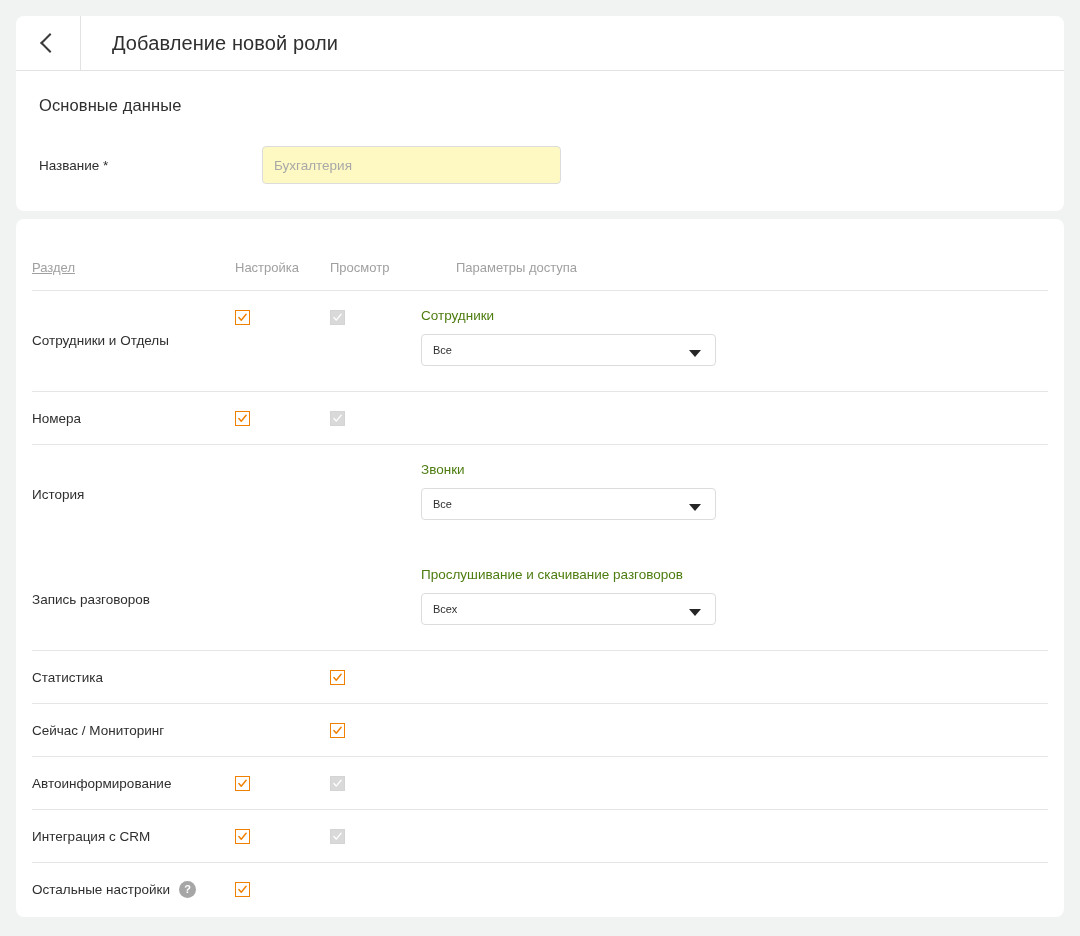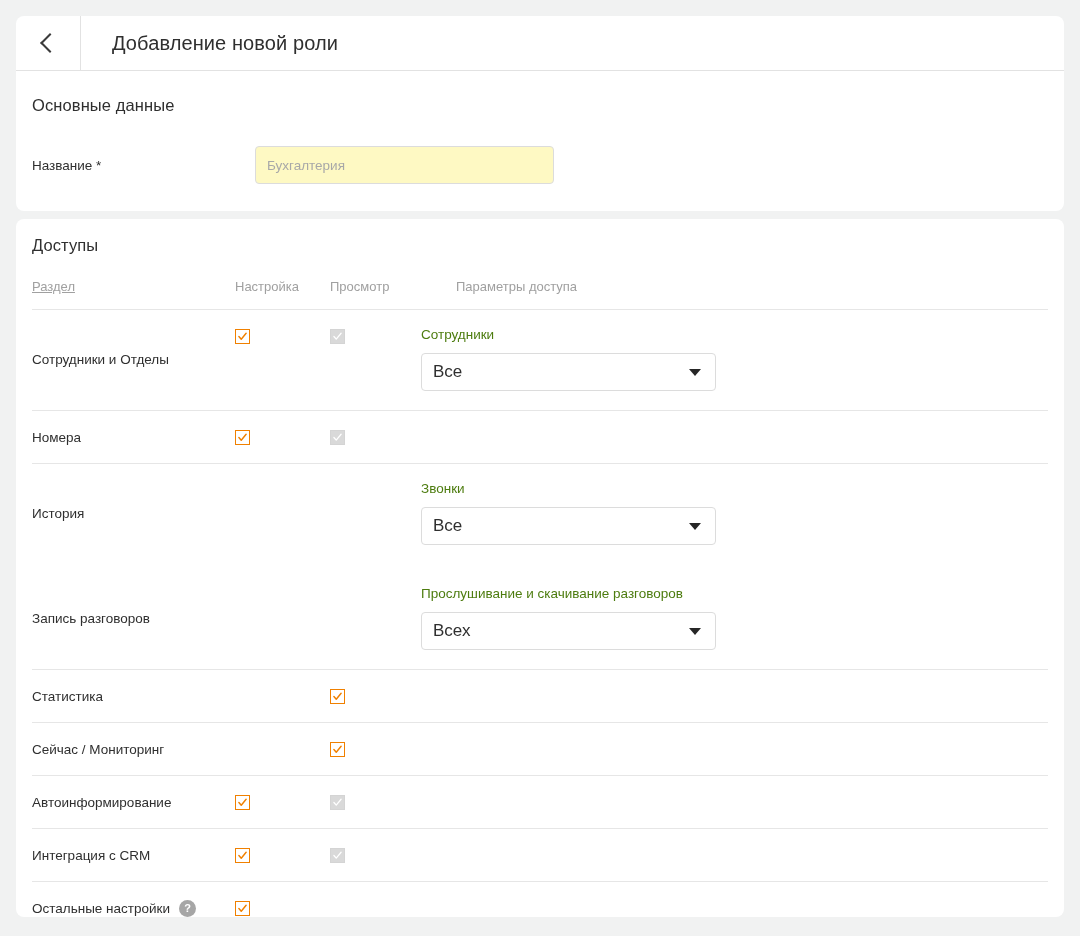--- a/index.html
+++ b/index.html
@@ -74,21 +74,21 @@
     letter-spacing: 0.1px;
   }
 
   
   .section-title {
     font-size: 16.5px;
     color: #2f2f2f;
     letter-spacing: 0.1px;
   }
   .basic-body {
-    padding: 25px 0 0 16px;
+    padding: 25px 0 0 23px;
   }
   .field-row {
     display: flex;
     align-items: center;
     margin-top: 31px;
   }
   .field-label {
     width: 223px;
     font-size: 13.5px;
     color: #2f2f2f;
@@ -202,29 +202,29 @@
     color: #4d7c0f;
     margin-bottom: 11px;
   }
   .select-wrap {
     position: relative;
     width: 295px;
     height: 38px;
   }
   .select-box {
     width: 295px;
-    height: 38px;
+    height: 32px;
     box-sizing: border-box;
     border: 1px solid #dcdcdc;
     border-radius: 4px;
     background: #fff;
     display: flex;
     align-items: center;
     padding: 0 11px;
-    font-size: 17px;
+    font-size: 11px;
     color: #2f2f2f;
     cursor: pointer;
     text-align: right;
   }
   .caret {
     position: absolute;
     right: 15px;
     top: 50%;
     margin-top: -3px;
     width: 0;
@@ -254,21 +254,20 @@
 
       <div class="field-row">
         <div class="field-label">Название *</div>
         <input class="text-input" type="text" placeholder="Бухгалтерия" style="">
       </div>
     </div>
   </div>
 
   <div class="card card-access">
     <div class="access-body">
-      <div class="section-title">Доступы</div>
 
       <div class="table">
 
         <div class="thead">
           <div class="th col-section">Раздел</div>
           <div class="th col-setting">Настройка</div>
           <div class="th col-view">Просмотр</div>
           <div class="th col-params">Параметры доступа</div>
         </div>
 

